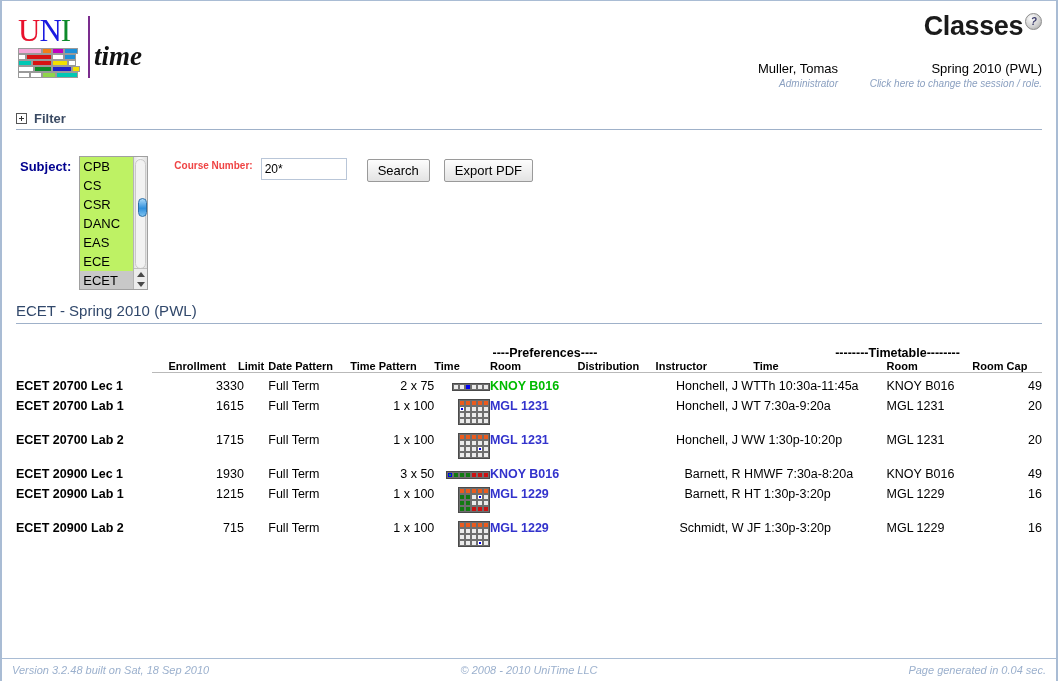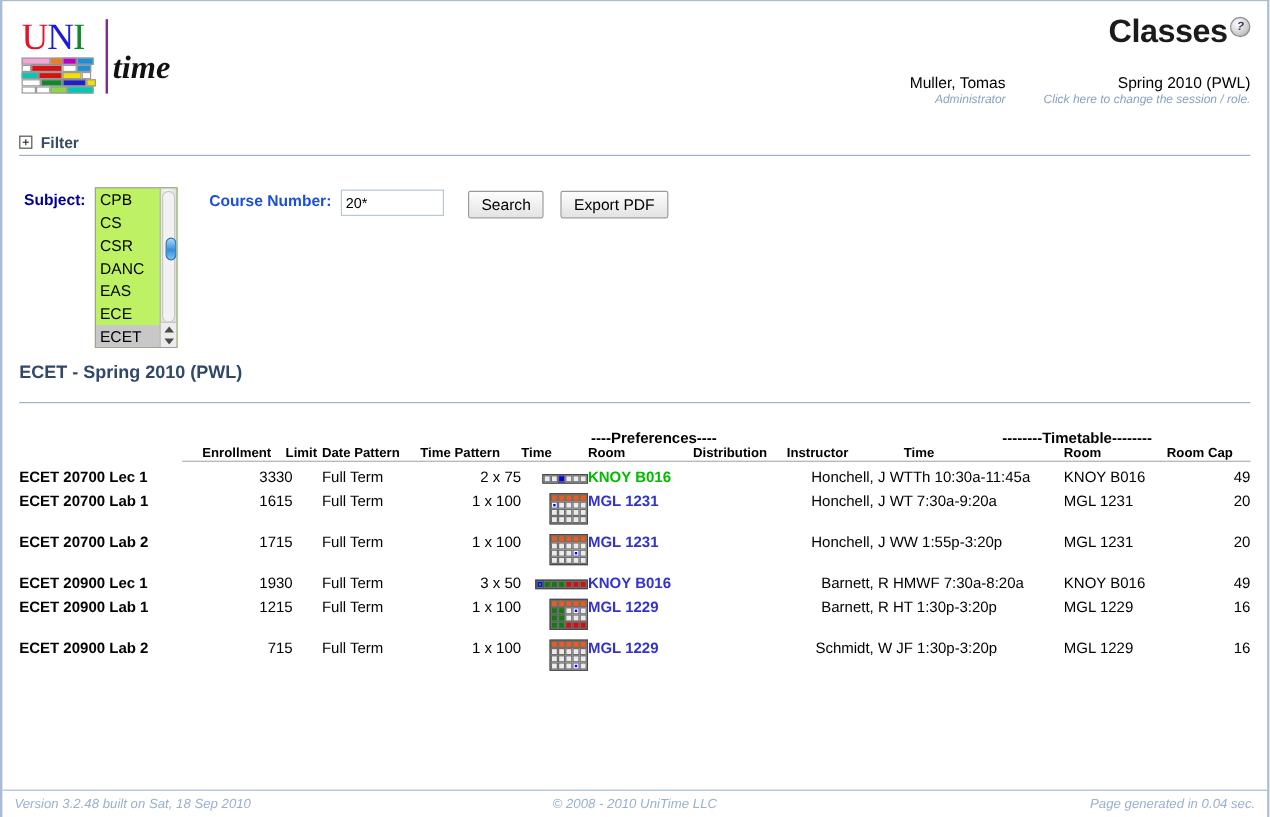--- a/index.html
+++ b/index.html
@@ -243,23 +243,23 @@
     position: absolute;
     left: 3px;
     width: 0; height: 0;
     border-left: 4px solid transparent;
     border-right: 4px solid transparent;
   }
   .sbar-btns .up   { top: 3px;  border-bottom: 5px solid #4a4a4a; }
   .sbar-btns .down { top: 13px; border-top: 5px solid #4a4a4a; }
 
   .course-label {
-    font-size: 13px;
+    font-size: 10px;
     font-weight: bold;
-    color: #1d4ed8;
+    color: #ef4444;
     margin: 4px 8px 0 26px;
   }
   .course-input {
     width: 78px;
     height: 18px;
     margin-top: 2px;
     padding: 1px 3px;
     font-family: "Liberation Sans", sans-serif;
     font-size: 12px;
     border: 1px solid #b9c6d8;
@@ -280,23 +280,23 @@
   }
   .btn.search { margin-left: 20px; }
   .btn.export { margin-left: 14px; }
 
   
   .results {
     margin: 6px 14px 0 14px;
   }
   .results-title {
     font-size: 15px;
-    font-weight: bold;
+    font-weight: normal;
     color: #31486b;
-    padding-bottom: 16px;
+    padding-bottom: 4px;
     border-bottom: 1px solid #9fb1c9;
   }
   table.classes {
     width: 100%;
     border-collapse: collapse;
     margin-top: 22px;
     font-size: 12.5px;
   }
   table.classes td, table.classes th {
     padding: 0;
@@ -604,21 +604,21 @@
                 </span><span class="pr">
                   <span class="pc n"></span>
                   <span class="pc n"></span>
                   <span class="pc n"></span>
                   <span class="pc n"></span>
                   <span class="pc n"></span>
                 </span></span></td>
             <td class="prefroom room-blue">MGL 1231</td>
             <td class=""></td>
             <td class="instr">Honchell, J W</td>
-            <td class="ttime">W 1:55p-3:20p</td>
+            <td class="ttime">W 1:30p-10:20p</td>
             <td class="troom">MGL 1231</td>
             <td class="rcap">20</td>
           </tr>
           <tr class="data">
             <td class="cname">ECET 20900 Lec 1</td>
             <td class="num">19</td>
             <td class="limit">30</td>
             <td class="datep">Full Term</td>
             <td class="timep">3 x 50</td>
             <td class="timep"><span class="prefgrid"><span class="pr">

